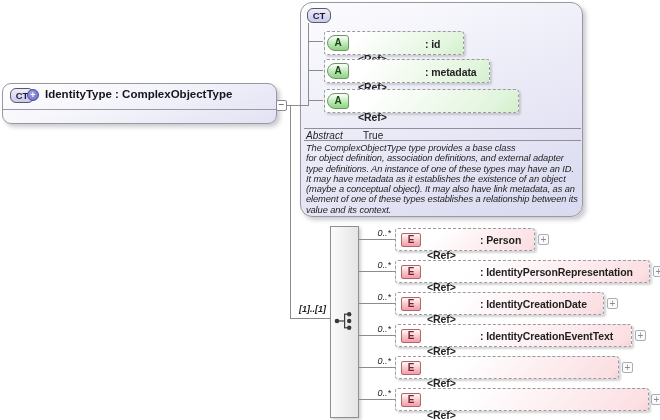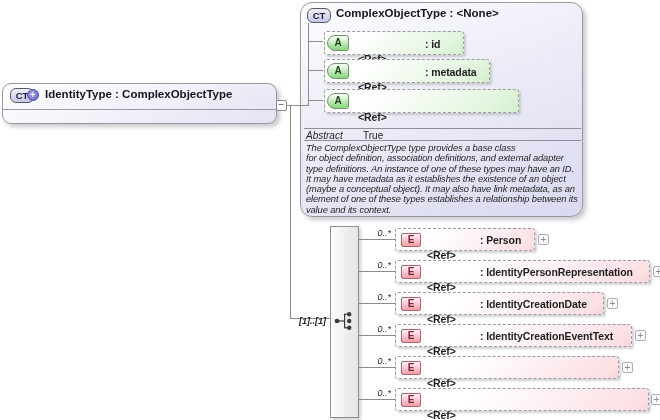--- a/index.html
+++ b/index.html
@@ -59,21 +59,21 @@
   .hl{height:1px;}
   .vl{width:1px;}
   .collapse-btn{position:absolute;left:276px;top:100px;width:11px;height:11px;box-sizing:border-box;
         border:1px solid #8a8a92;background:#ffffff;color:#44444c;border-radius:2px;
         font-size:10px;line-height:8px;text-align:center;z-index:5;}
   .expand-btn{position:absolute;width:11px;height:11px;box-sizing:border-box;
         border:1px solid #adadb5;background:#fafafc;color:#8a8a92;border-radius:2px;
         font-size:10px;line-height:9px;text-align:center;}
   .card-label{position:absolute;width:24px;text-align:right;font-style:italic;
         font-size:9px;color:#222;white-space:nowrap;}
-  .seq-card{position:absolute;left:293px;top:316px;width:33px;text-align:right;
+  .seq-card{position:absolute;left:293px;top:304px;width:33px;text-align:right;
         font-style:italic;font-weight:bold;font-size:9px;color:#222;}
 
   
   .seq-box{position:absolute;left:330px;top:226px;width:29px;height:192px;box-sizing:border-box;
         border:1px solid #8f8f8f;background:linear-gradient(to right,#fcfcfc,#e4e4e4);
         box-shadow:2px 2px 3px rgba(150,150,150,.45);}
   .seq-glyph{position:absolute;left:333px;top:310px;}
 </style>
 </head>
 <body>
@@ -82,21 +82,20 @@
 
   <div class="node node-left">
     <span class="ct-pill" style="left:7px;top:4px">CT</span>
     <span class="ct-plus" style="left:24px;top:5px">+</span>
     <span class="node-title" style="left:42px;top:4px">IdentityType : ComplexObjectType</span>
     <div class="title-sep" style="top:25px"></div>
   </div>
 
   <div class="node node-right">
     <span class="ct-pill" style="left:6px;top:5px">CT</span>
-    <span class="node-title" style="left:35px;top:4px">ComplexObjectType : &lt;None&gt;</span>
 
     <div class="attr-row" style="left:23px;top:28px;width:140px">
       <span class="a-icon">A</span>
       <span class="row-ref">&lt;Ref&gt;</span>
       <span class="row-name">: id</span>
     </div>
     <div class="attr-row" style="left:23px;top:56px;width:166px">
       <span class="a-icon">A</span>
       <span class="row-ref">&lt;Ref&gt;</span>
       <span class="row-name">: metadata</span>

